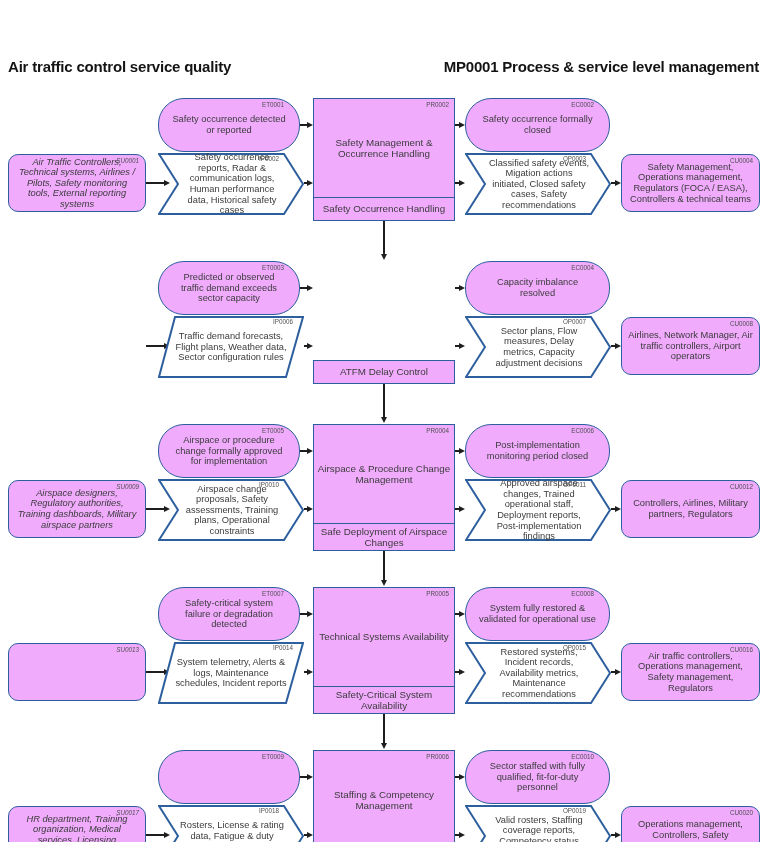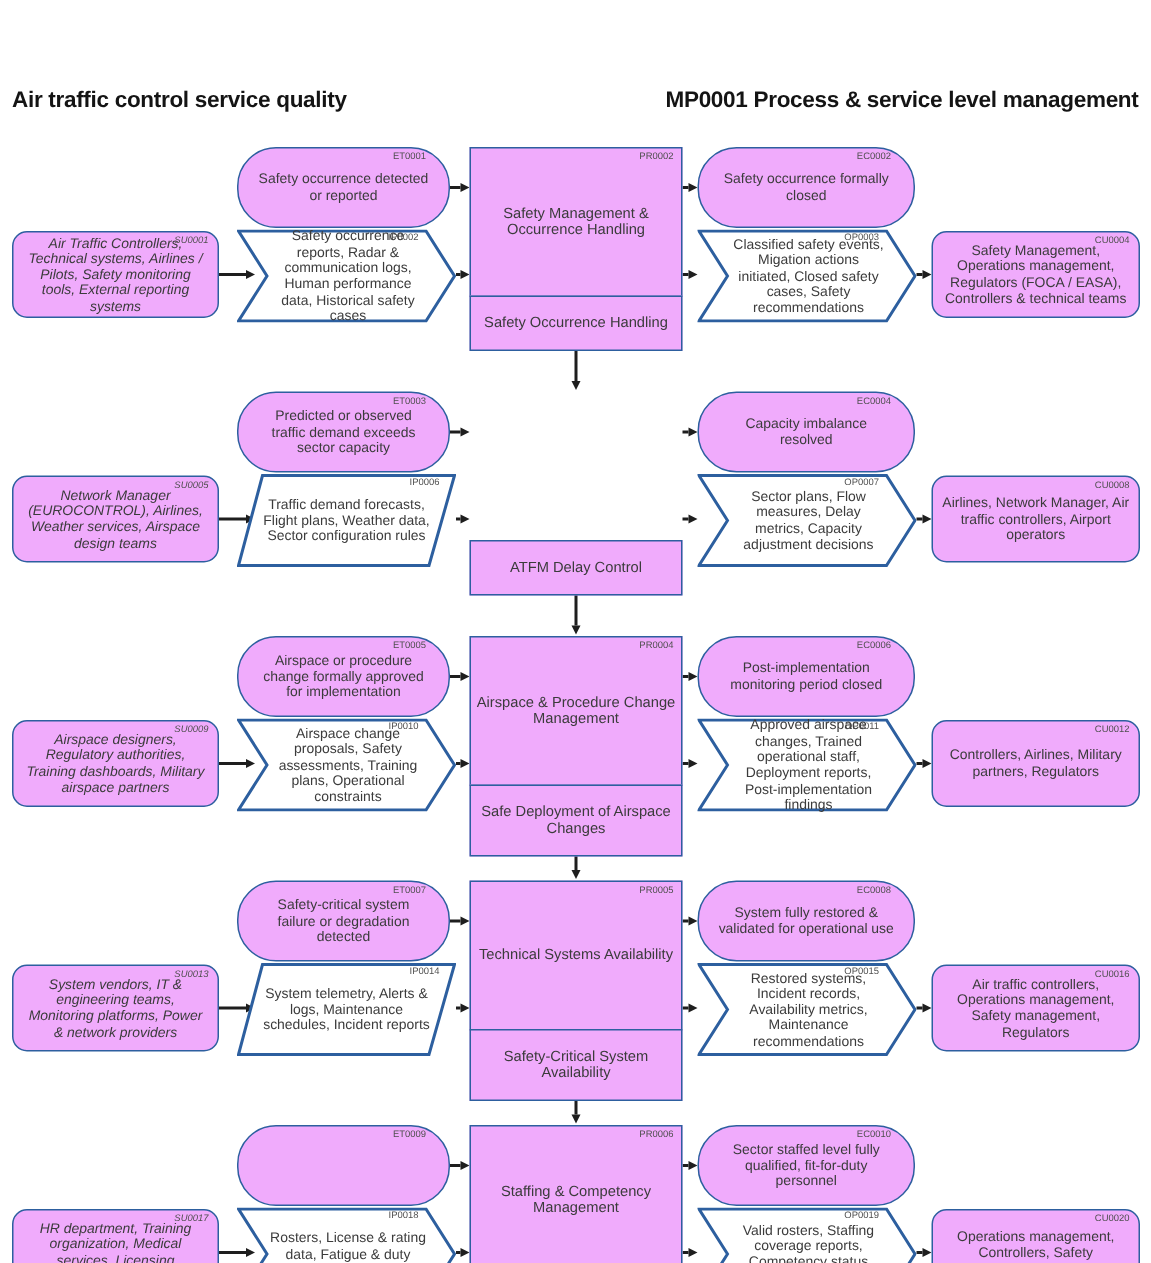--- a/index.html
+++ b/index.html
@@ -64,21 +64,21 @@
   .pr {
     left:313px; top:0; width:142px; height:100px;
     border:1.8px solid #2d5f9f;
     display:flex; align-items:center; justify-content:center; padding:4px 0;
   }
   .pr .stext { font-size:9.8px; }
   .pr .sid { top:3px; right:5px; }
   .prsub {
     left:313px; top:99px; width:142px; min-height:24px;
     border:1.8px solid #2d5f9f;
-    display:flex; align-items:center; justify-content:center; padding:12px 5px;
+    display:flex; align-items:center; justify-content:center; padding:2px 5px;
   }
   .prsub .stext { font-size:9.8px; }
 
   .ip, .op { top:55px; width:146px; height:62px; background:transparent; }
   .ip { left:158px; }
   .op { left:465px; }
   .poly { position:absolute; left:0; top:0; width:100%; height:100%; display:block; }
   .poly polygon { fill:#ffffff; stroke:#2d5f9f; stroke-width:2; }
   .ov {
     position:absolute; left:0; top:0; right:0; bottom:0;
@@ -182,24 +182,20 @@
     <div class="ah ah-r a-pr-ec"></div>
     <div class="hline c-pr-op"></div>
     <div class="ah ah-r a-pr-op"></div>
     <div class="hline c-op-cu"></div>
     <div class="ah ah-r a-op-cu"></div>
     <div>
       <div class="vline c-down"></div>
       <div class="ah ah-d a-down"></div>
     </div>
 
-    <div class="shape su">
-      <span class="sid">SU0005</span>
-      <div class="stext">Network Manager (EUROCONTROL), Airlines, Weather services, Airspace design teams</div>
-    </div>
 
     <div class="shape et">
       <span class="sid">ET0003</span>
       <div class="stext">Predicted or observed traffic demand exceeds sector capacity</div>
     </div>
 
     <div class="shape ip parallelogram">
       <svg class="poly" viewBox="0 0 146 62" preserveAspectRatio="none">
         <polygon points="17,1 145,1 128,61 1,61"></polygon>
       </svg>
@@ -316,21 +312,20 @@
     <div class="ah ah-r a-pr-op"></div>
     <div class="hline c-op-cu"></div>
     <div class="ah ah-r a-op-cu"></div>
     <div>
       <div class="vline c-down"></div>
       <div class="ah ah-d a-down"></div>
     </div>
 
     <div class="shape su">
       <span class="sid">SU0013</span>
-      <div class="stext">System vendors, IT &amp; engineering teams, Monitoring platforms, Power &amp; network providers</div>
     </div>
 
     <div class="shape et">
       <span class="sid">ET0007</span>
       <div class="stext">Safety-critical system failure or degradation detected</div>
     </div>
 
     <div class="shape ip parallelogram">
       <svg class="poly" viewBox="0 0 146 62" preserveAspectRatio="none">
         <polygon points="17,1 145,1 128,61 1,61"></polygon>
@@ -407,21 +402,21 @@
     <div class="shape pr">
       <span class="sid">PR0006</span>
       <div class="stext">Staffing &amp; Competency Management</div>
     </div>
     <div class="shape prsub">
       <div class="stext">Controller Availability &amp; Competence</div>
     </div>
 
     <div class="shape ec">
       <span class="sid">EC0010</span>
-      <div class="stext">Sector staffed level fully qualified, fit-for-duty personnel</div>
+      <div class="stext">Sector staffed with fully qualified, fit-for-duty personnel</div>
     </div>
 
     <div class="shape op">
       <svg class="poly" viewBox="0 0 146 62" preserveAspectRatio="none">
         <polygon points="1,1 126,1 145,31 126,61 1,61 20,31"></polygon>
       </svg>
       <span class="sid">OP0019</span>
       <div class="ov">
             <div class="stext">Valid rosters, Staffing coverage reports, Competency status validated</div>
           </div>

